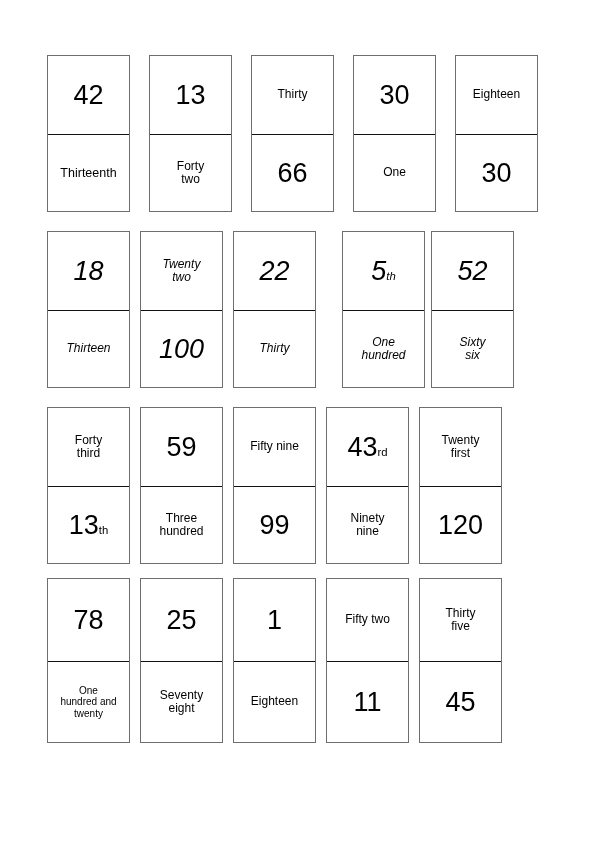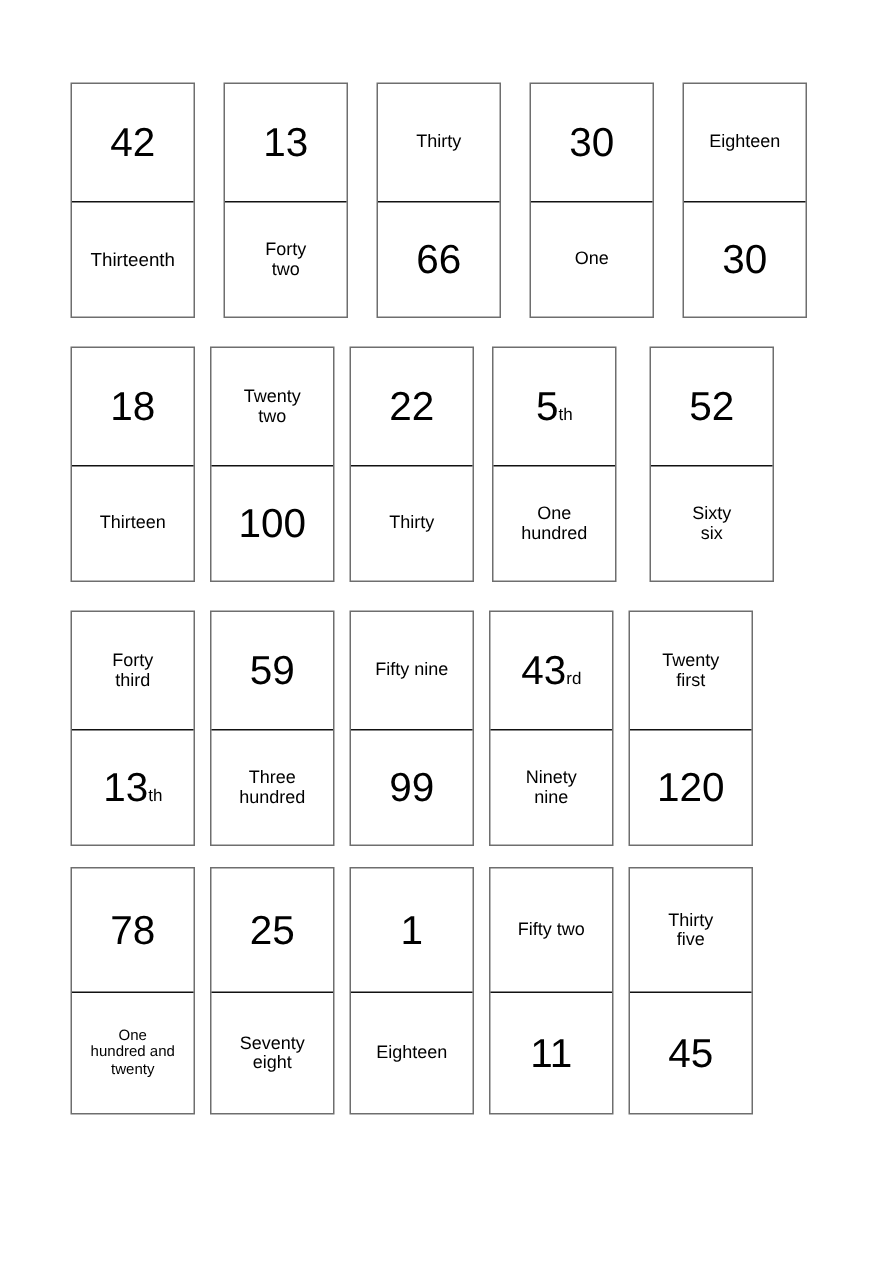--- a/index.html
+++ b/index.html
@@ -115,21 +115,21 @@
         </div>
         <div class="domino-card" style="width: 83px; height: 157px; margin-left: 19px;">
           <div class="card-half top" style="height: 80px;">
             <span class="cell-text sz-md">Eighteen</span>
           </div>
           <div class="card-half bottom" style="height: 77px;">
             <span class="cell-text sz-xl">30</span>
           </div>
         </div>
       </div>
-      <div class="card-row" style="position: absolute; left: 47px; top: 231px; height: 157px;">
+      <div class="card-row" style="position: absolute; left: 47px; top: 231px; height: 157px; font-style: italic;">
         <div class="domino-card" style="width: 83px; height: 157px;">
           <div class="card-half top" style="height: 80px;">
             <span class="cell-text sz-xl">18</span>
           </div>
           <div class="card-half bottom" style="height: 77px;">
             <span class="cell-text sz-md">Thirteen</span>
           </div>
         </div>
         <div class="domino-card" style="width: 83px; height: 157px; margin-left: 10px;">
           <div class="card-half top" style="height: 80px;">
@@ -141,30 +141,30 @@
           </div>
         </div>
         <div class="domino-card" style="width: 83px; height: 157px; margin-left: 10px;">
           <div class="card-half top" style="height: 80px;">
             <span class="cell-text sz-xl">22</span>
           </div>
           <div class="card-half bottom" style="height: 77px;">
             <span class="cell-text sz-md">Thirty</span>
           </div>
         </div>
-        <div class="domino-card" style="width: 83px; height: 157px; margin-left: 12px;">
+        <div class="domino-card" style="width: 83px; height: 157px; margin-left: 26px;">
           <div class="card-half top" style="height: 80px;">
             <span class="cell-text sz-xl">5<span class="ord-suffix">th</span></span>
           </div>
           <div class="card-half bottom" style="height: 77px;">
             <span class="cell-text sz-md">One
 hundred</span>
           </div>
         </div>
-        <div class="domino-card" style="width: 83px; height: 157px; margin-left: 22px;">
+        <div class="domino-card" style="width: 83px; height: 157px; margin-left: 6px;">
           <div class="card-half top" style="height: 80px;">
             <span class="cell-text sz-xl">52</span>
           </div>
           <div class="card-half bottom" style="height: 77px;">
             <span class="cell-text sz-md">Sixty
 six</span>
           </div>
         </div>
       </div>
       <div class="card-row" style="position: absolute; left: 47px; top: 407px; height: 157px;">

